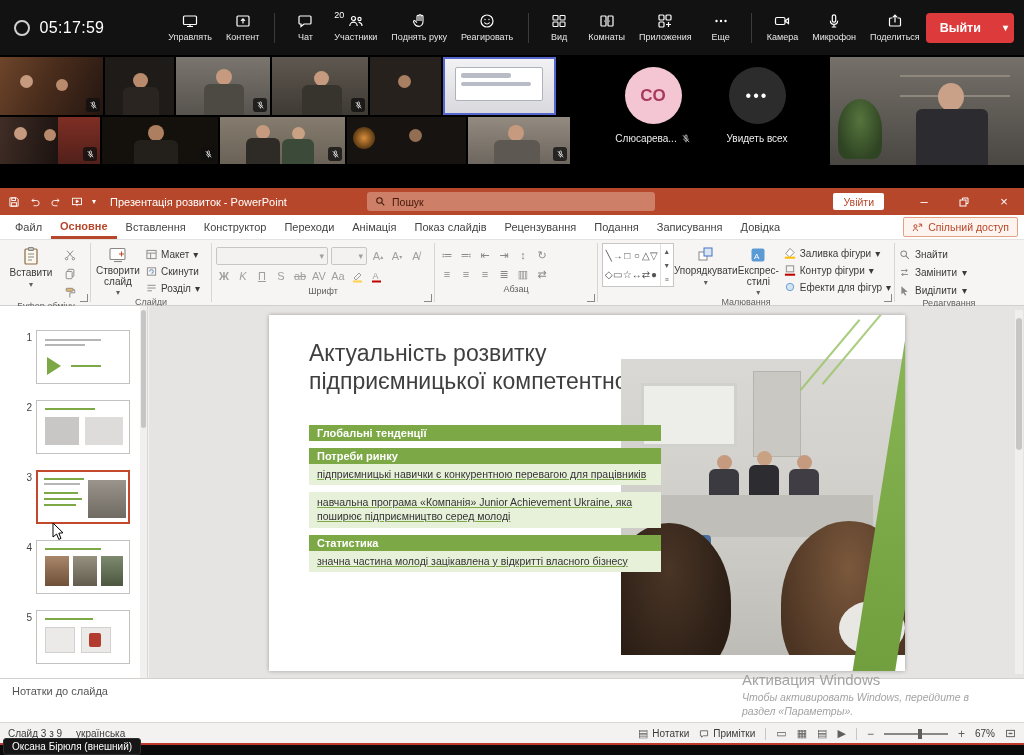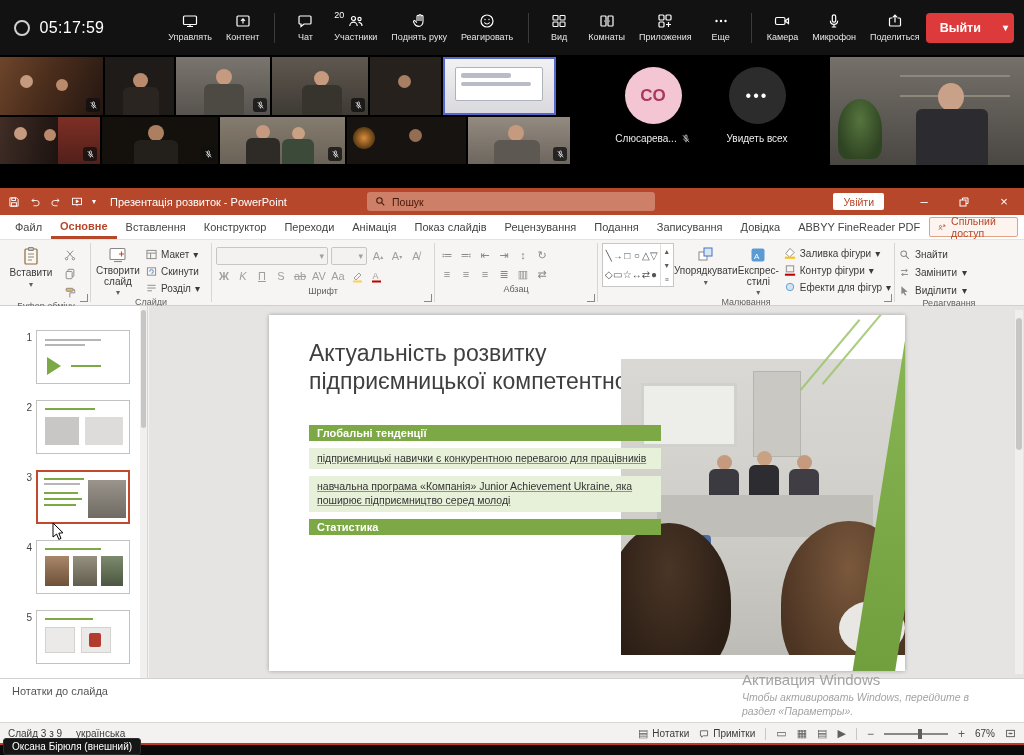--- a/index.html
+++ b/index.html
@@ -468,21 +468,20 @@
       <span class="ptab active">Основне</span>
       <span class="ptab">Вставлення</span>
       <span class="ptab">Конструктор</span>
       <span class="ptab">Переходи</span>
       <span class="ptab">Анімація</span>
       <span class="ptab">Показ слайдів</span>
       <span class="ptab">Рецензування</span>
       <span class="ptab">Подання</span>
       <span class="ptab">Записування</span>
       <span class="ptab">Довідка</span>
-      <span class="ptab">ABBYY FineReader PDF</span>
       <span class="pshare">
         <svg width="11" height="11" viewBox="0 0 16 16" fill="none" stroke="#b7472a" stroke-width="1.4">
             <circle cx="5" cy="6" r="2.2"></circle>
             <path d="M1.8 13c.4-2 1.6-3.2 3.2-3.2S7.8 11 8.2 13M10 3h4v4M14 3l-4.5 4.5"></path>
           </svg>
         <span>Спільний доступ</span>
       </span>
     </div>
 
     <div class="ribbon">
@@ -801,27 +800,29 @@
             <span class="fg1"></span>
             <span class="fg2"></span>
             <span class="sleeve"></span>
           </div>
 
           <div class="s-blocks">
             <div class="s-block">
               <div class="hd">Глобальні тенденції</div>
             </div>
             <div class="s-block">
+              <div class="hd">Потреби ринку</div>
               <div class="bd">підприємницькі навички є конкурентною перевагою для працівників</div>
             </div>
             <div class="s-block">
               <div class="bd">навчальна програма «Компанія» Junior Achievement Ukraine, яка поширює підприємництво серед молоді</div>
             </div>
             <div class="s-block">
               <div class="hd">Статистика</div>
+              <div class="bd">значна частина молоді зацікавлена у відкритті власного бізнесу</div>
             </div>
           </div>
 
           <span class="deco-band"></span>
           <span class="deco-line" style="right:74px;top:-6px;transform:rotate(40deg);"></span>
           <span class="deco-line" style="right:52px;top:-12px;transform:rotate(40deg);"></span>
         </div>
         <div class="cscroll">
             <span class="th"></span>
           </div>

